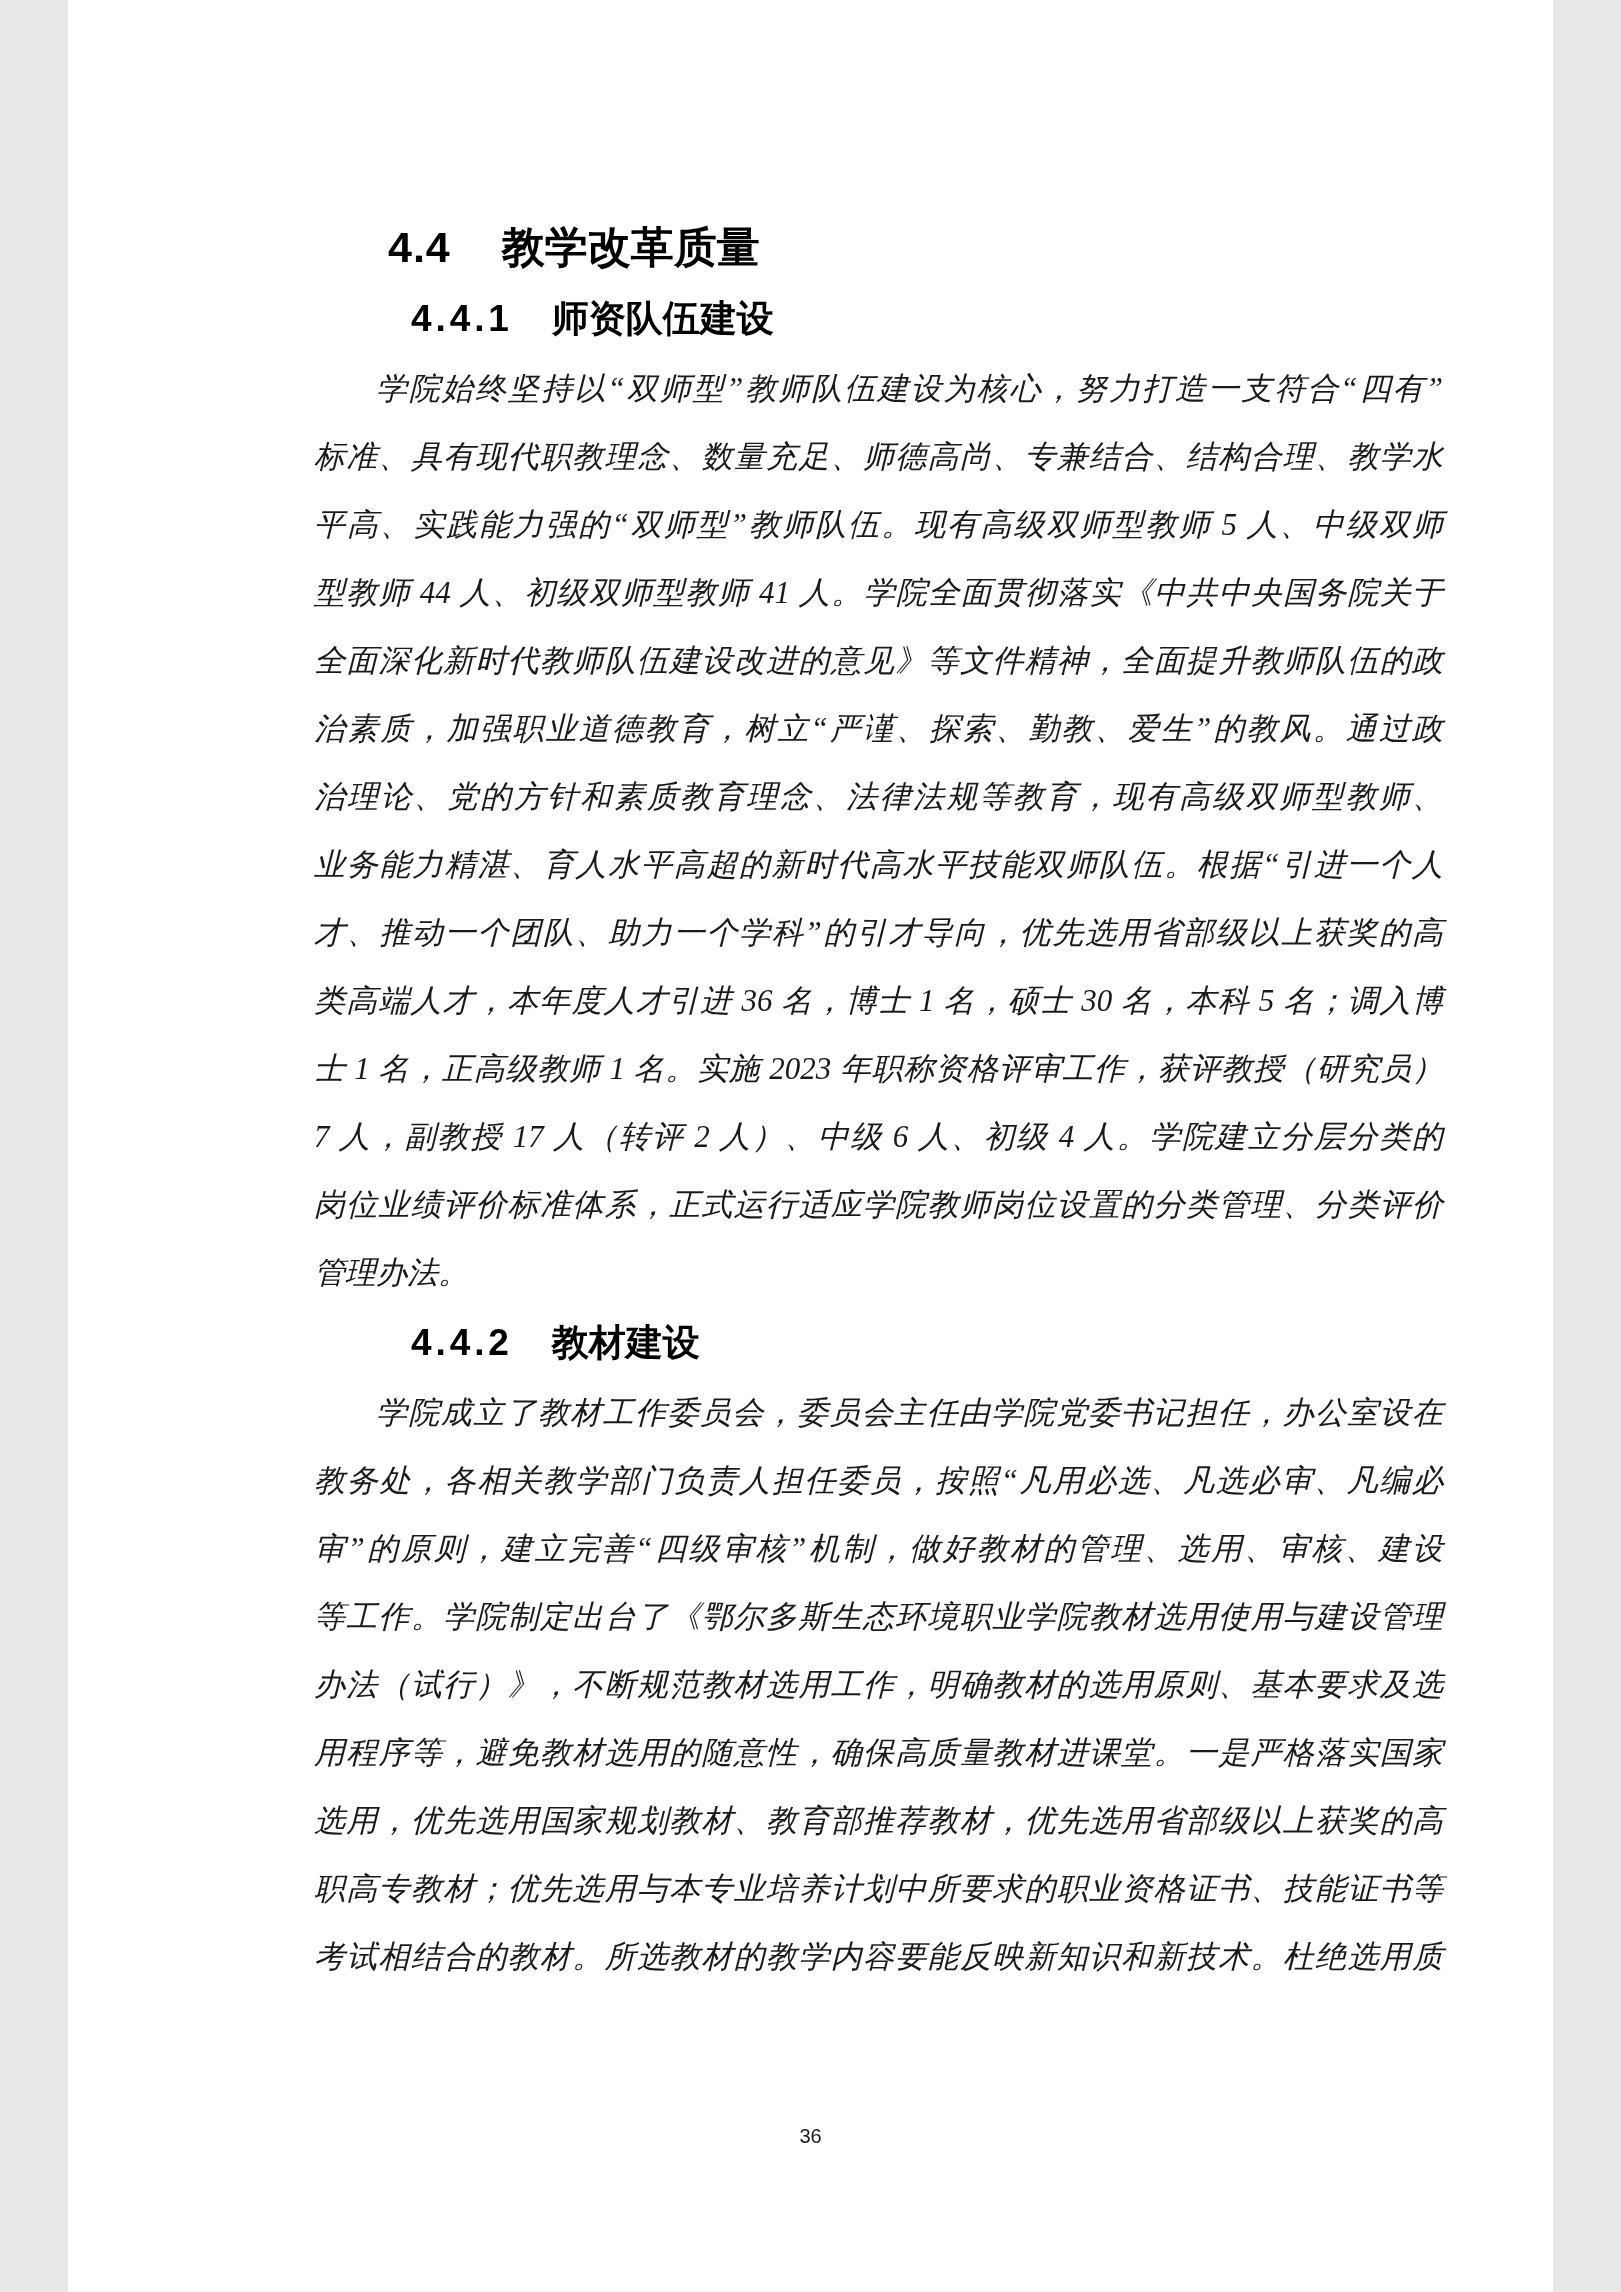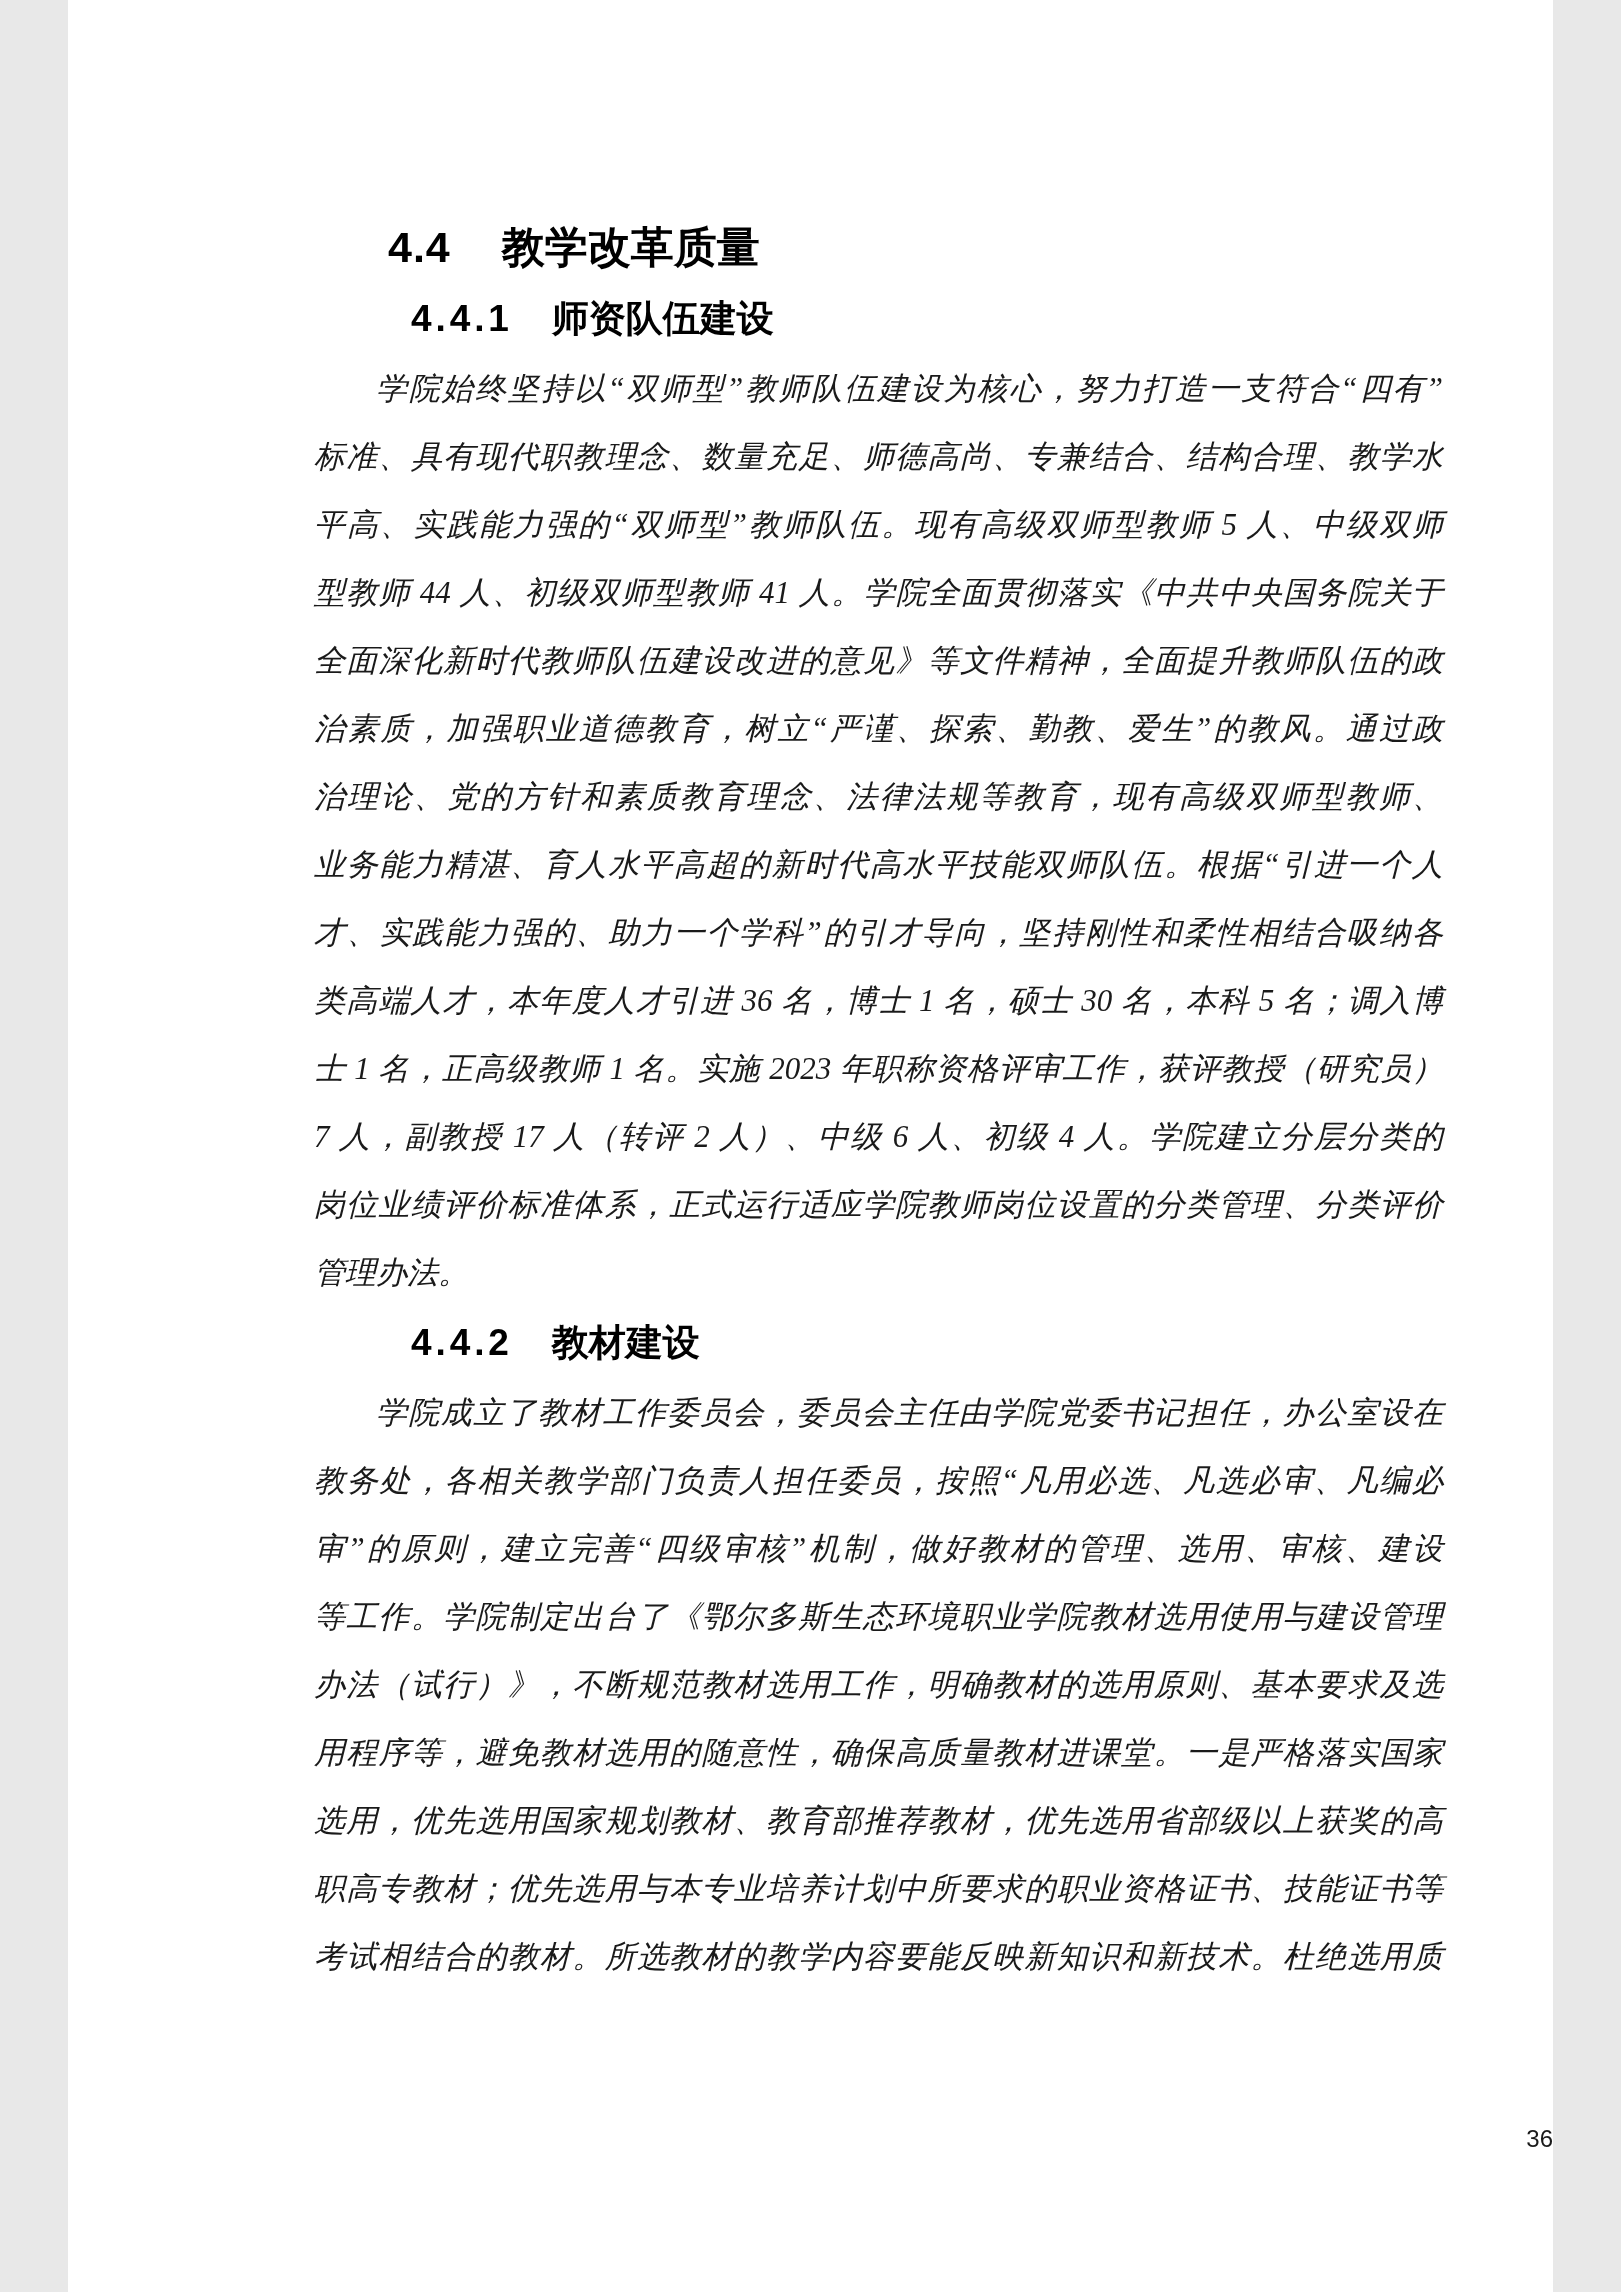--- a/index.html
+++ b/index.html
@@ -57,23 +57,23 @@
     text-align-last: left;
   }
   .para .line:first-child {
     text-indent: 2em;
   }
   .footer {
     position: absolute;
     top: 2125px;
     left: 0;
     width: 100%;
-    text-align: right;
+    text-align: center;
     font-family: "Liberation Sans", "DejaVu Sans", sans-serif;
-    font-size: 24px;
+    font-size: 20px;
     color: #1a1a1a;
   }
 </style>
 </head>
 <body>
 
 <div class="page">
   <div class="content">
 
     <div class="h1">
@@ -86,21 +86,21 @@
 
     <div class="para">
         <div class="line">学院始终坚持以“双师型”教师队伍建设为核心，努力打造一支符合“四有”</div>
         <div class="line">标准、具有现代职教理念、数量充足、师德高尚、专兼结合、结构合理、教学水</div>
         <div class="line">平高、实践能力强的“双师型”教师队伍。现有高级双师型教师 5 人、中级双师</div>
         <div class="line">型教师 44 人、初级双师型教师 41 人。学院全面贯彻落实《中共中央国务院关于</div>
         <div class="line">全面深化新时代教师队伍建设改进的意见》等文件精神，全面提升教师队伍的政</div>
         <div class="line">治素质，加强职业道德教育，树立“严谨、探索、勤教、爱生”的教风。通过政</div>
         <div class="line">治理论、党的方针和素质教育理念、法律法规等教育，现有高级双师型教师、</div>
         <div class="line">业务能力精湛、育人水平高超的新时代高水平技能双师队伍。根据“引进一个人</div>
-        <div class="line">才、实践能力强的、助力一个学科”的引才导向，坚持刚性和柔性相结合吸纳各</div>
+        <div class="line">才、推动一个团队、助力一个学科”的引才导向，优先选用省部级以上获奖的高</div>
         <div class="line">类高端人才，本年度人才引进 36 名，博士 1 名，硕士 30 名，本科 5 名；调入博</div>
         <div class="line">士 1 名，正高级教师 1 名。实施 2023 年职称资格评审工作，获评教授（研究员）</div>
         <div class="line">7 人，副教授 17 人（转评 2 人）、中级 6 人、初级 4 人。学院建立分层分类的</div>
         <div class="line">岗位业绩评价标准体系，正式运行适应学院教师岗位设置的分类管理、分类评价</div>
         <div class="line no-justify">管理办法。</div>
       </div>
 
     <div class="h2">
       <span class="num">4.4.2</span><span class="ttl">教材建设</span>
     </div>

